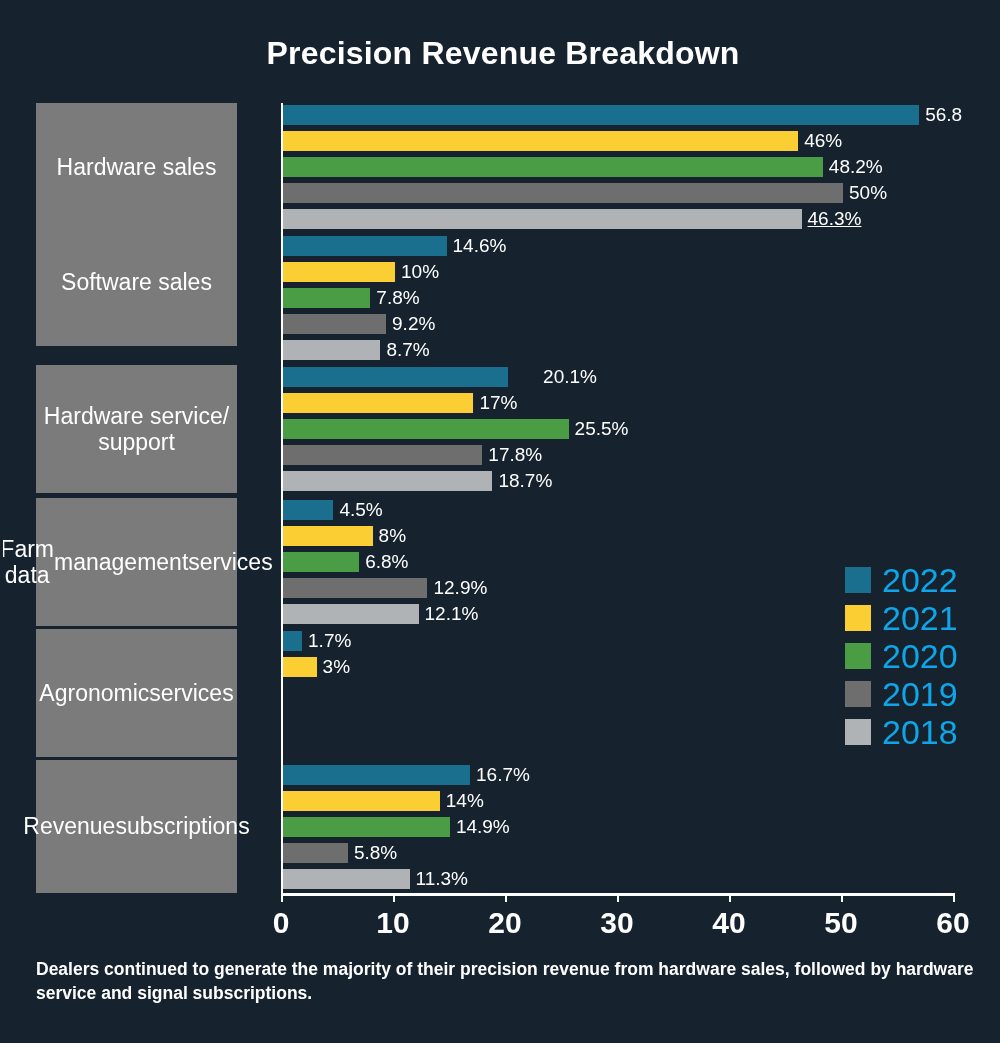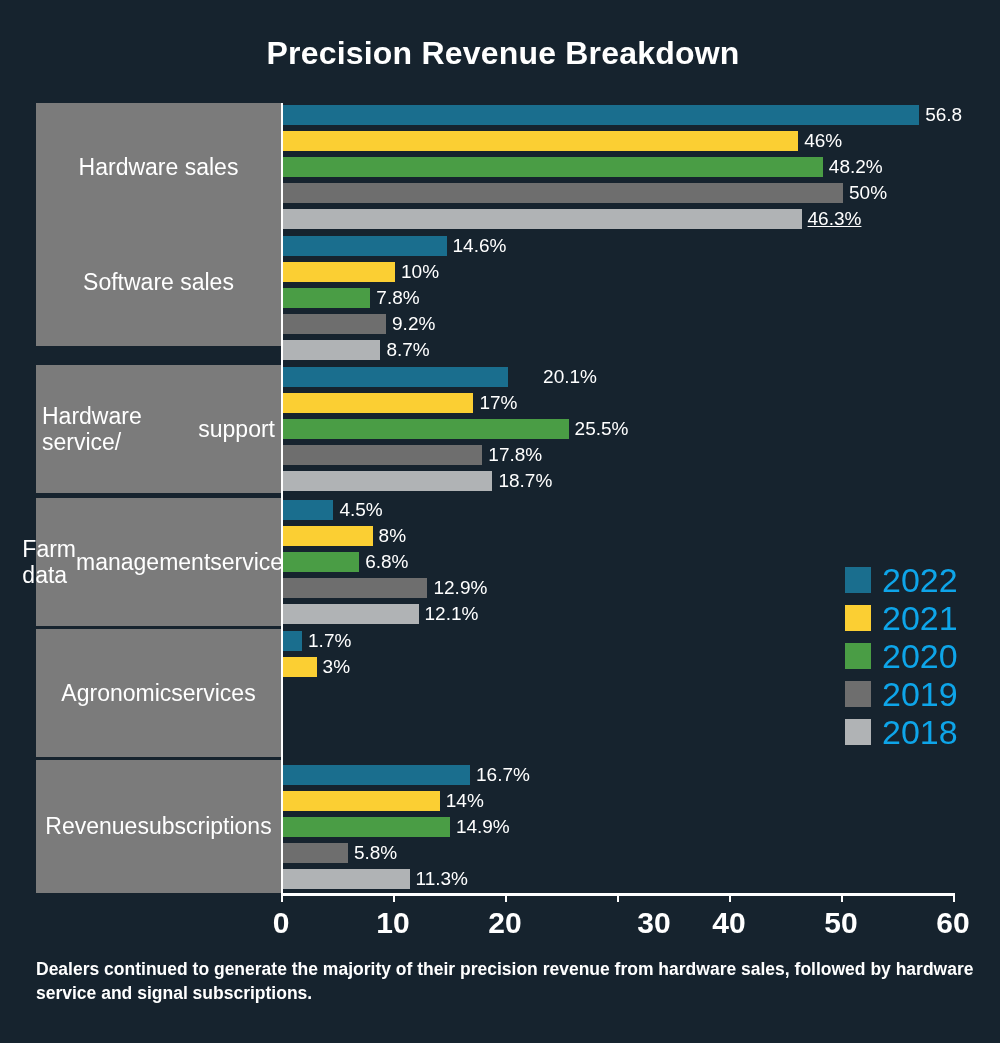--- a/index.html
+++ b/index.html
@@ -27,27 +27,27 @@
     text-align: center;
     color: #ffffff;
     font-size: 32px;
     font-weight: bold;
     letter-spacing: 0.2px;
   }
   
   .cat-col {
     position: absolute;
     left: 33px;
-    width: 245px;
+    width: 201px;
     background: #7b7b7b;
     color: #ffffff;
     display: flex;
     align-items: center;
     justify-content: center;
-    text-align: left;
+    text-align: center;
     font-size: 23px;
     line-height: 1.15;
     box-sizing: border-box;
     padding: 4px 6px;
   }
   .plot {
     position: absolute;
     left: 278px;
     top: 100px;
     width: 672px;
@@ -143,21 +143,21 @@
 
   <div id="category-labels">
       <div class="cat-col" style="top: 100px; height: 128px;">
         <div>Hardware sales</div>
       </div>
       <div class="sep" style="top: 228px;"></div>
       <div class="cat-col" style="top: 215px; height: 128px;">
         <div>Software sales</div>
       </div>
       <div class="sep" style="top: 359px;"></div>
-      <div class="cat-col" style="top: 362px; height: 128px;">
+      <div class="cat-col" style="top: 362px; height: 128px; flex-direction: column;">
         <div>Hardware service/</div>
         <div>support</div>
       </div>
       <div class="sep" style="top: 490px;"></div>
       <div class="cat-col" style="top: 495px; height: 128px;">
         <div>Farm data</div>
         <div>management</div>
         <div>services</div>
       </div>
       <div class="sep" style="top: 623px;"></div>
@@ -176,21 +176,21 @@
     <div class="axis-line-v"></div>
     <div class="axis-line-h"></div>
     <div id="ticks">
         <div class="tick" style="left: 0px;"></div>
         <div class="tick-label" style="left: 0px;">0</div>
         <div class="tick" style="left: 112px;"></div>
         <div class="tick-label" style="left: 112px;">10</div>
         <div class="tick" style="left: 224px;"></div>
         <div class="tick-label" style="left: 224px;">20</div>
         <div class="tick" style="left: 336px;"></div>
-        <div class="tick-label" style="left: 336px; margin-left: 37px;">30</div>
+        <div class="tick-label" style="left: 336px;">30</div>
         <div class="tick" style="left: 448px;"></div>
         <div class="tick-label" style="left: 448px;">40</div>
         <div class="tick" style="left: 560px;"></div>
         <div class="tick-label" style="left: 560px;">50</div>
         <div class="tick" style="left: 672px;"></div>
         <div class="tick-label" style="left: 672px;">60</div>
       </div>
     <div id="bars">
         <div class="bar" style="left: 2px; top: 2px; width: 636.16px; background: rgb(26, 110, 142);"></div>
         <div class="bar-label" style="left: 644.16px; top: 12px;">56.8</div>

